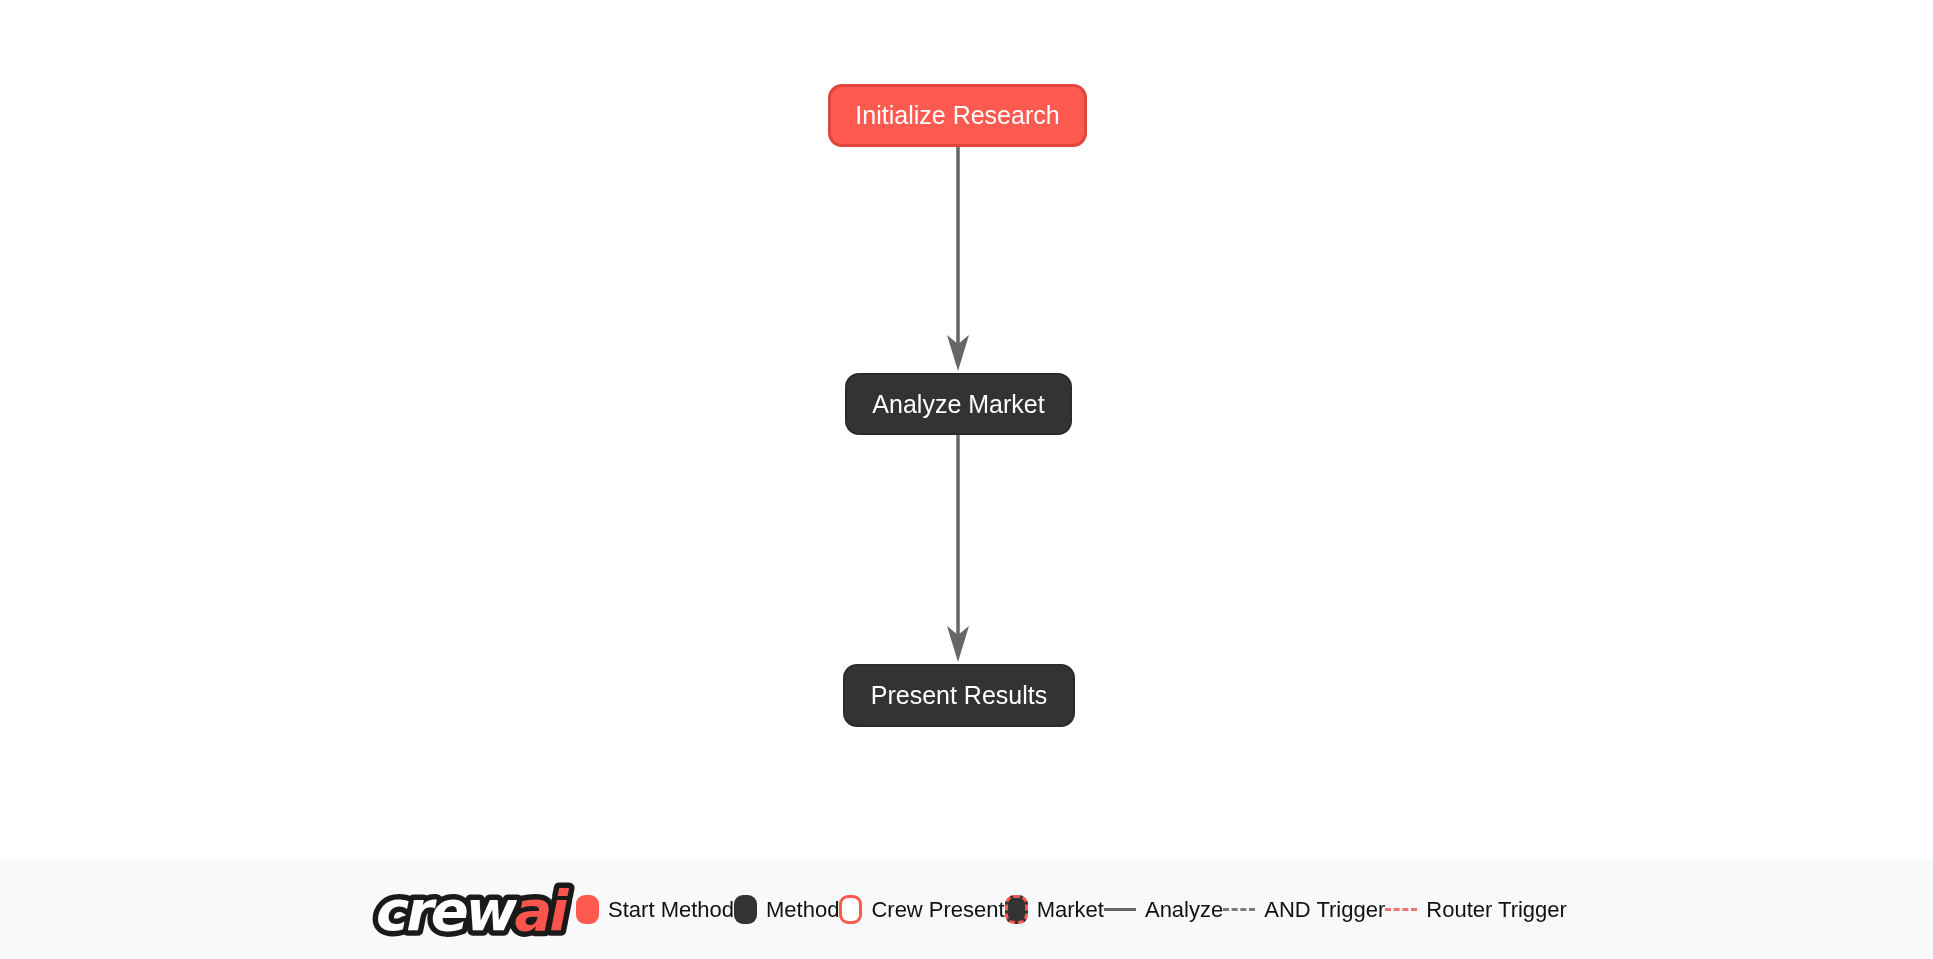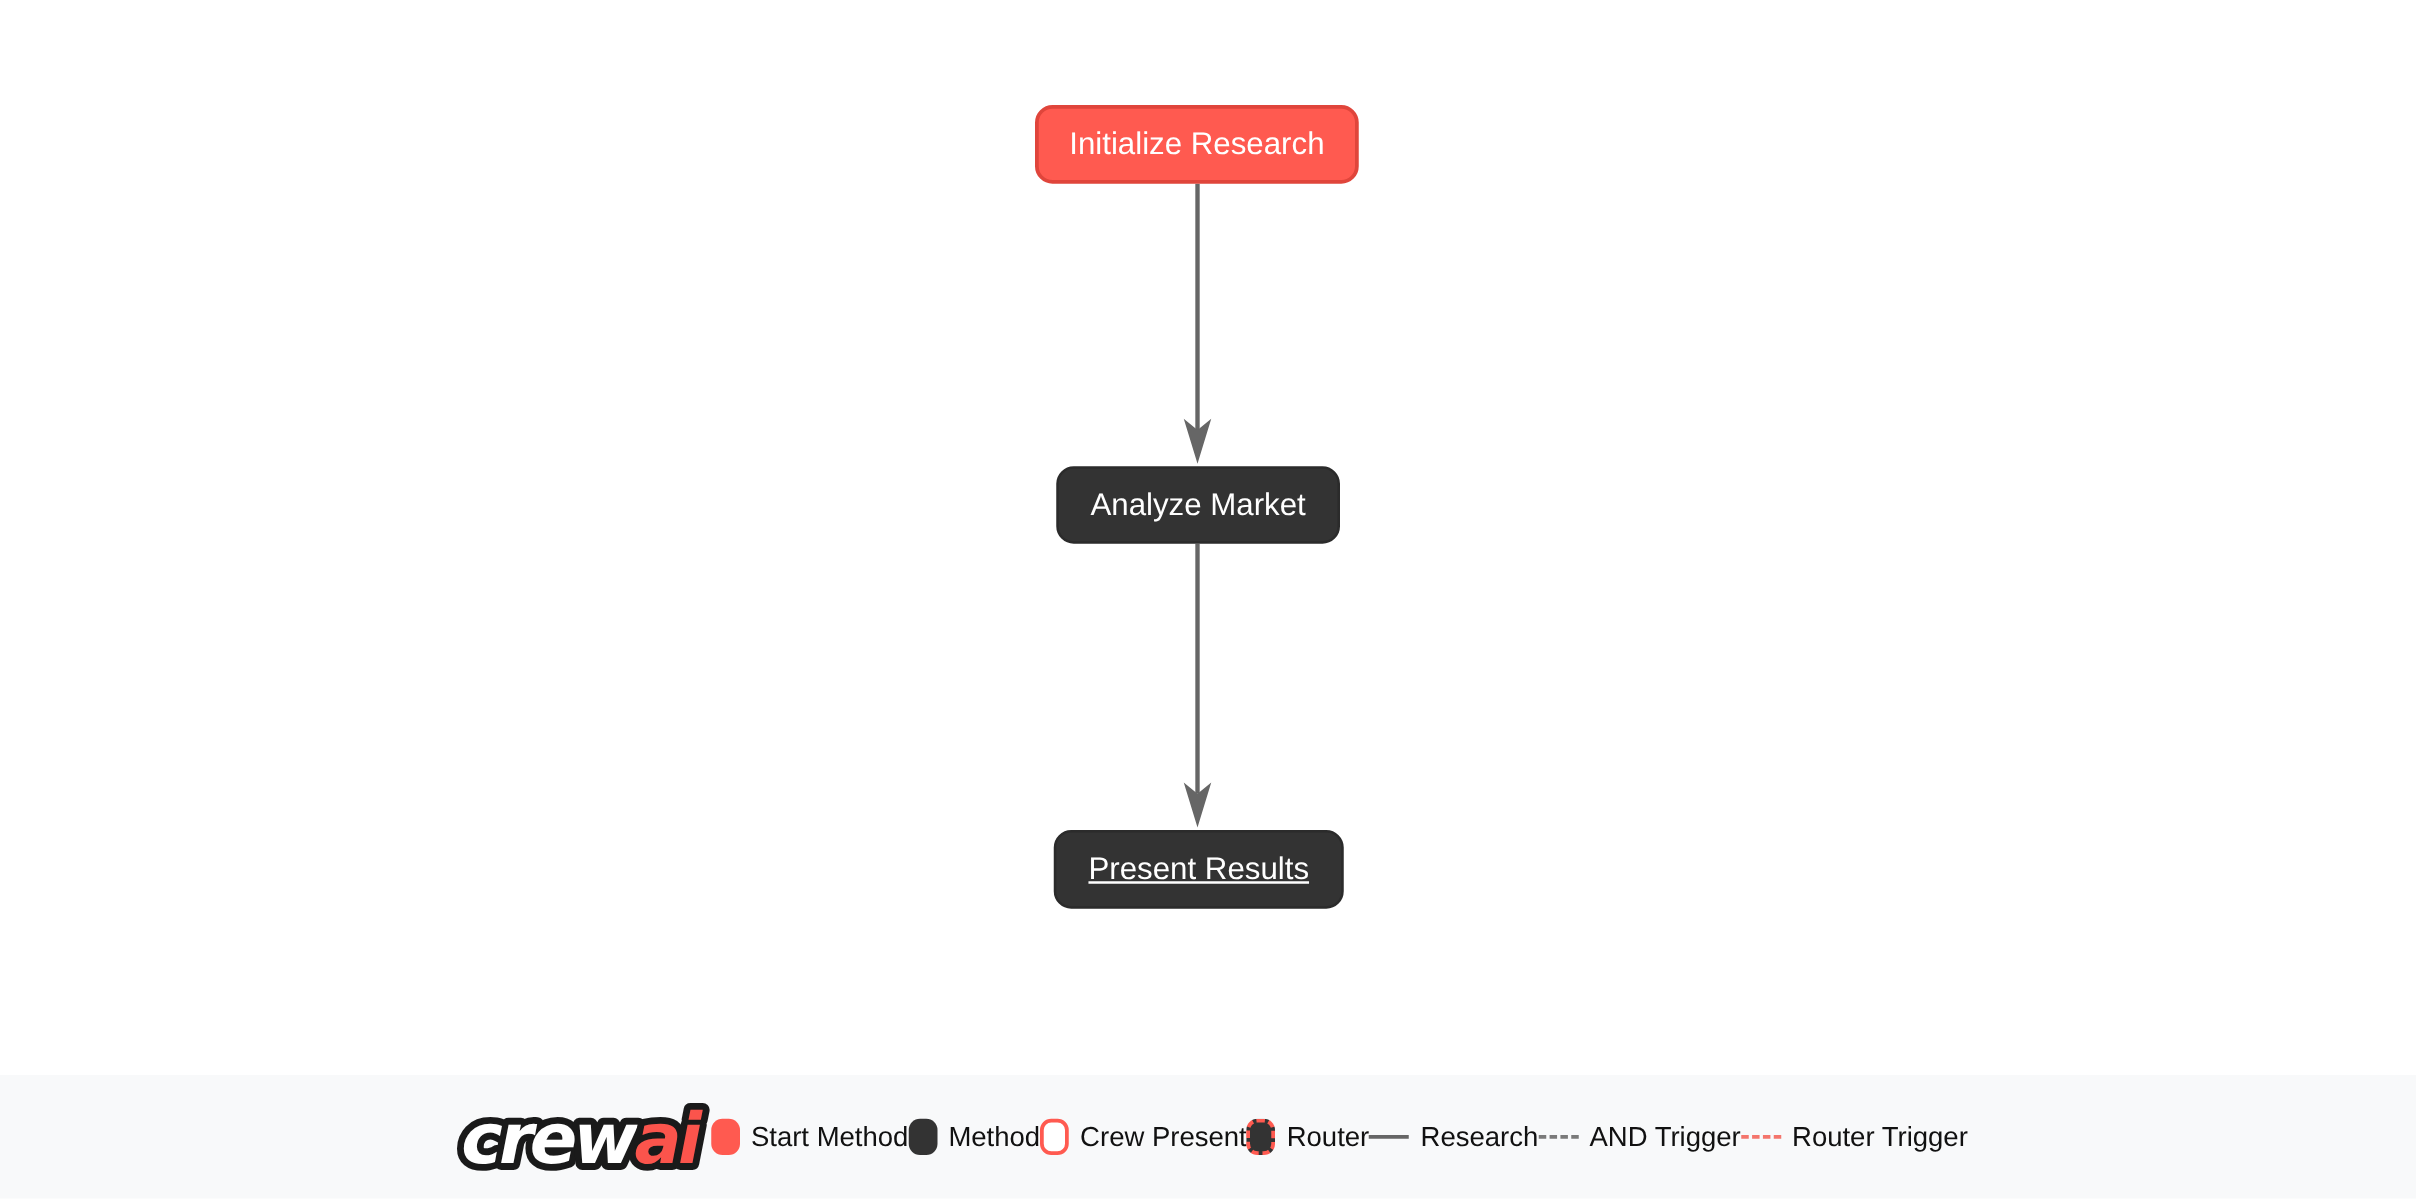--- a/index.html
+++ b/index.html
@@ -21,21 +21,21 @@
     cursor:pointer;
     user-select:none;
   }
   .node-start {
     left:828px; top:84px; width:259px; height:63px;
     background:#FF5A50;
     border:3px solid #E0453B;
   }
   .node-method { background:#333333; border:2px solid #2b2b2b; }
   .node-analyze { left:845px; top:373px; width:227px; height:62px; }
-  .node-present { left:843px; top:664px; width:232px; height:63px;text-decoration:underline; }
+  .node-present { left:843px; top:664px; width:232px; height:63px; }
 
   
   .legend-bar {
     position:absolute; left:0; top:860px; width:1933px; height:99px;
     background:#F8F9FA;
     display:flex; align-items:center; justify-content:center;
   }
   .legend-item { display:flex; align-items:center; gap:9px;text-align:right; }
   .legend-label { font-size:22px; color:#111111; line-height:1; }
 
@@ -109,26 +109,26 @@
     <span class="legend-label">Method</span>
   </div>
 
   <div class="legend-item">
     <span class="swatch sw-crew"></span>
     <span class="legend-label">Crew Present</span>
   </div>
 
   <div class="legend-item">
     <span class="swatch sw-router"></span>
-    <span class="legend-label">Router</span>
+    <span class="legend-label">Market</span>
   </div>
 
   <div class="legend-item">
     <span class="swatch-line sw-trigger"></span>
-    <span class="legend-label">Research</span>
+    <span class="legend-label">Analyze</span>
   </div>
 
   <div class="legend-item">
     <span class="swatch-line sw-and-trigger"></span>
     <span class="legend-label">AND Trigger</span>
   </div>
 
   <div class="legend-item">
     <span class="swatch-line sw-router-trigger"></span>
     <span class="legend-label">Router Trigger</span>

